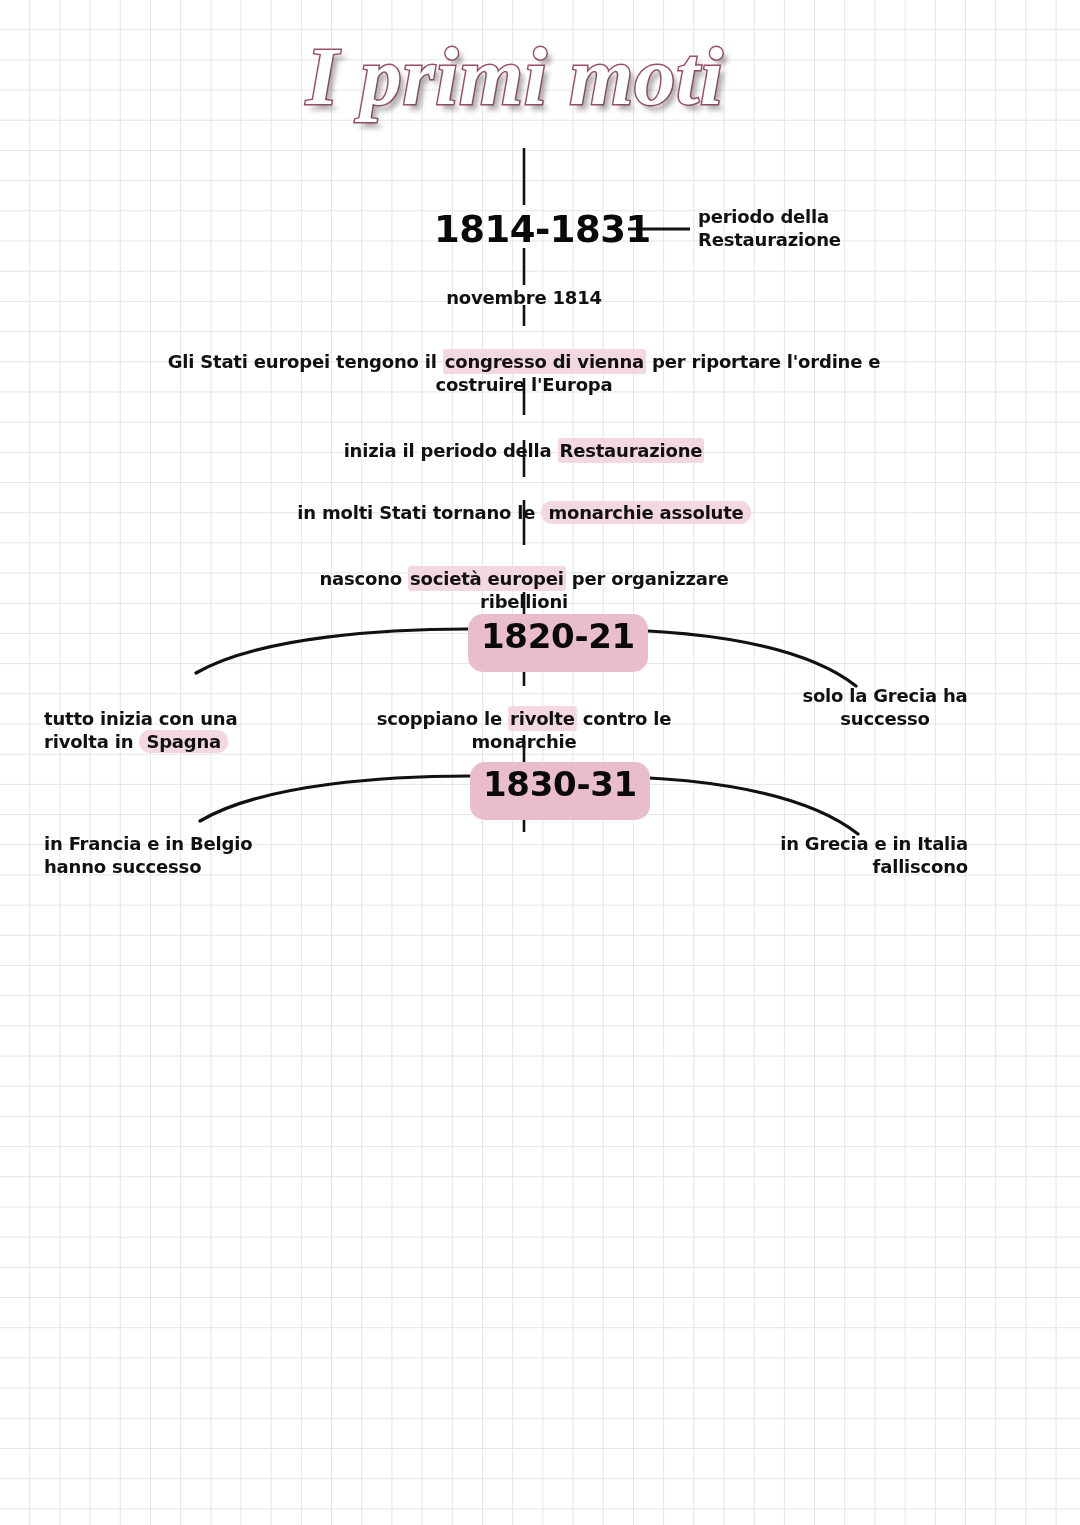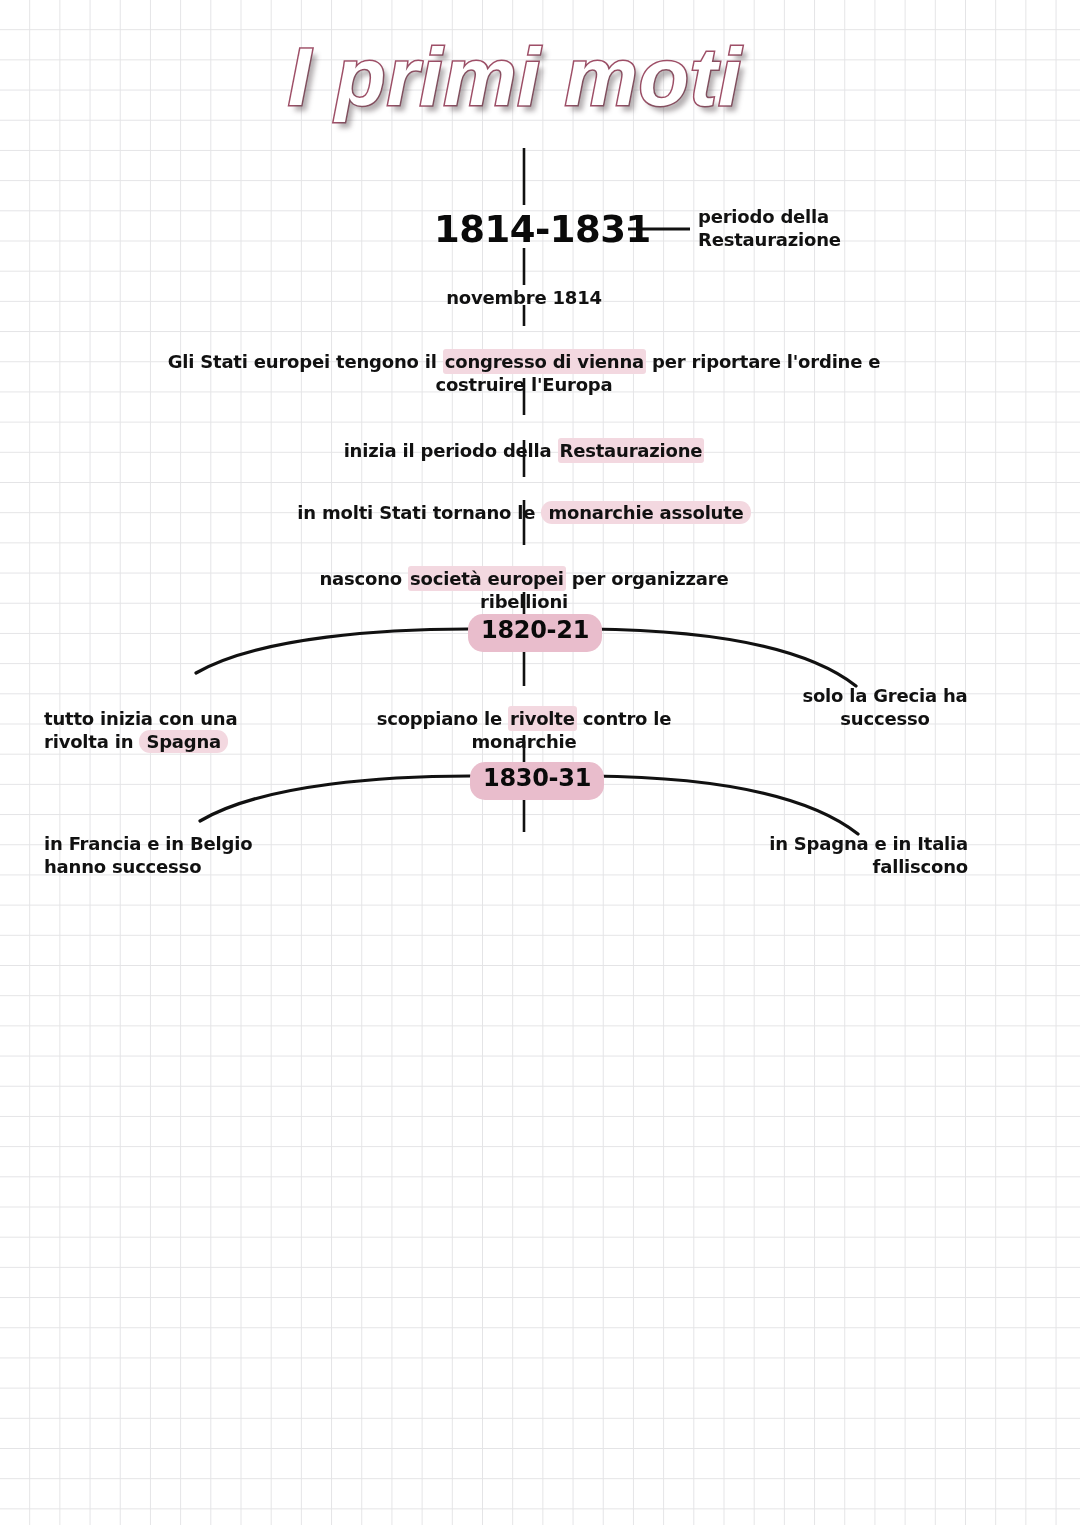--- a/index.html
+++ b/index.html
@@ -24,21 +24,21 @@
     background-position: -1px -1px;
   }
 
   
   #title {
     position: absolute;
     left: 0;
     top: 34px;
     width: 1030px;
     text-align: center;
-    font-family: Liberation Sans, sans-serif;
+    font-family: Liberation Serif, serif;
     font-style: italic;
     font-weight: 700;
     font-size: 82px;
     letter-spacing: 1px;
     color: #ffffff;
     -webkit-text-stroke: 3px #9e4f67;
     paint-order: stroke fill;
     text-shadow: 5px 6px 5px rgba(90,80,85,0.45);
     white-space: nowrap;
     line-height: 1.05;
@@ -104,27 +104,27 @@
     border-radius: 11px;
     padding: 1px 7px;
     box-decoration-break: clone;
     -webkit-box-decoration-break: clone;
   }
 
   
   .datepill {
     position: absolute;
     font-family: "DejaVu Sans", sans-serif;
-    font-size: 24px;
+    font-size: 34px;
     font-weight: 700;
     letter-spacing: -0.3px;
     color: #0a0a0a;
     background: #e9bdcc;
     border-radius: 15px;
-    padding: 2px 13px 8px 13px;
+    padding: 2px 13px 16px 13px;
     white-space: nowrap;
   }
 </style>
 </head>
 <body>
 
 <div id="page">
 
   <div id="title">I primi moti</div>
 
@@ -189,16 +189,16 @@
 
   <div class="node center" style="left:774px; top:684px; width:222px;">solo la Grecia ha
 successo</div>
 
   <div class="datepill" style="left:470px; top:762px;">1830-31</div>
 
   <div class="node left" style="left:44px; top:832px; width:280px;">in Francia e in Belgio
 hanno successo</div>
 
 
-  <div class="node right" style="left:746px; top:832px; width:222px;">in Spagna e in Italia
+  <div class="node right" style="left:746px; top:832px; width:222px;">in Grecia e in Italia
 falliscono</div>
 
 </div>
 
 </body></html>

